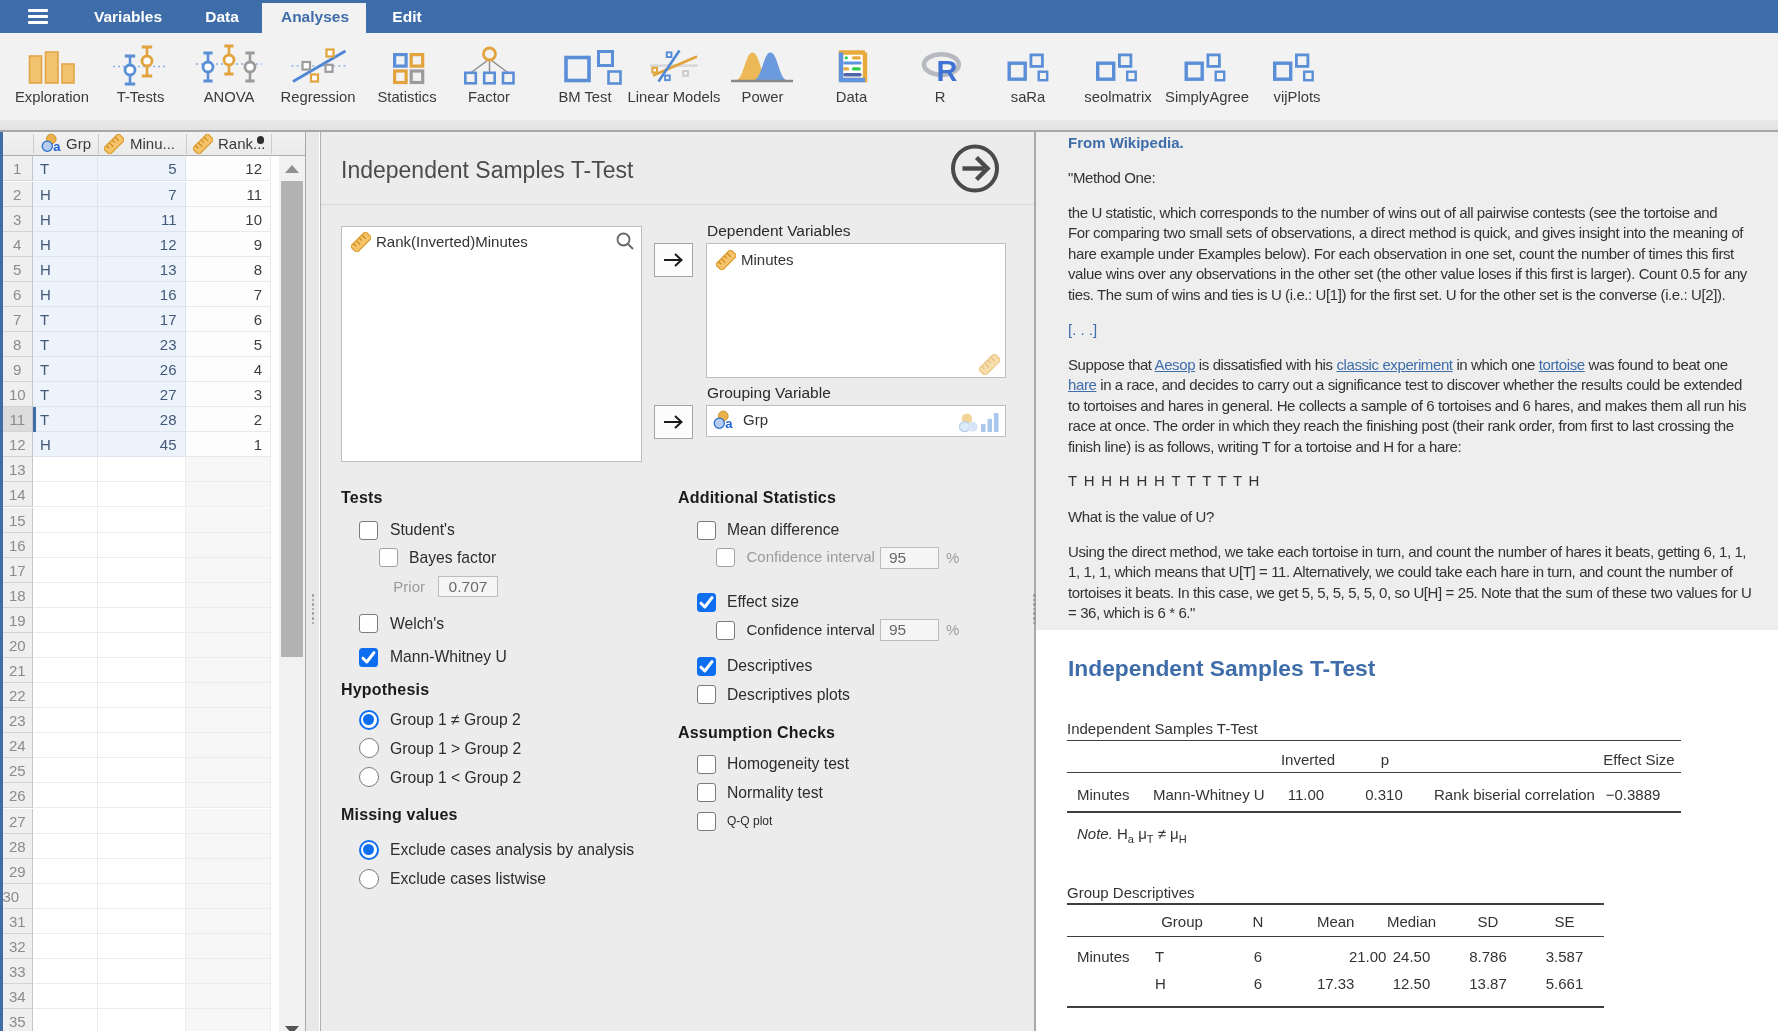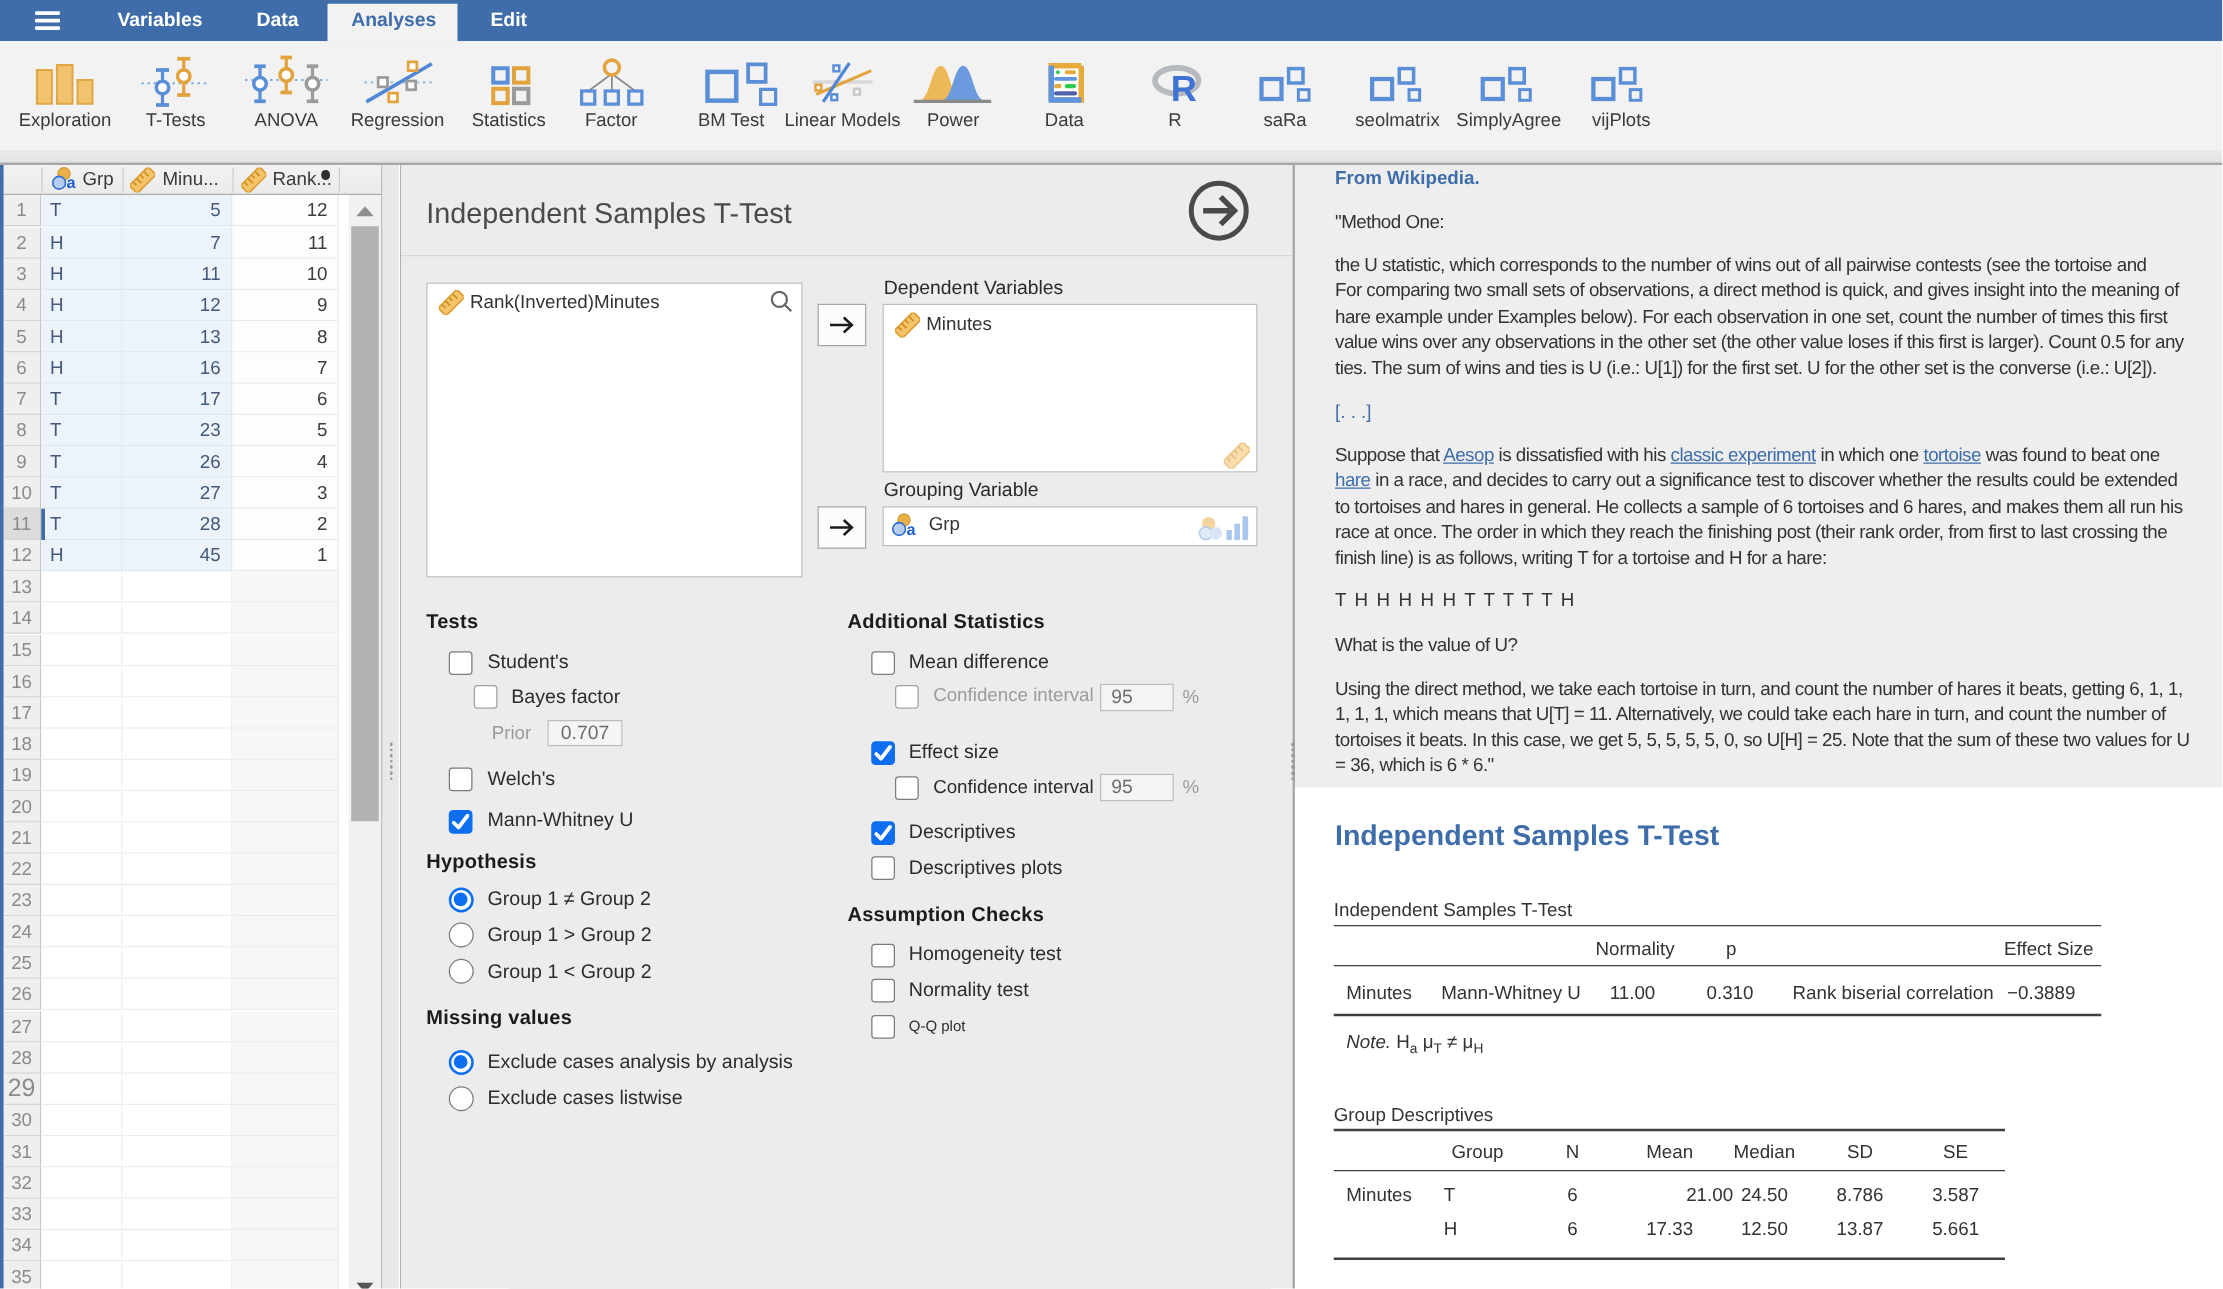--- a/index.html
+++ b/index.html
@@ -283,25 +283,25 @@
     <div class="abs" style="left:97.5px;top:783.4px;width:88px;height:25.08px;background:#fff;border-bottom:1px solid #ececec;border-right:1px solid #ececec"></div>
     <div class="abs" style="left:185.5px;top:783.4px;width:85.5px;height:25.08px;background:#f7f7f7;border-bottom:1px solid #ececec;border-right:1px solid #ececec"></div>
     <div class="abs" style="left:2.5px;top:808.5px;width:30.5px;height:25.08px;background:#efefef;border-bottom:1px solid #d4d4d4;border-right:1px solid #c6c6c6;color:#8b8b8b;font-size:15px;text-align:center;line-height:25.08px">27</div>
     <div class="abs" style="left:33px;top:808.5px;width:64.5px;height:25.08px;background:#fff;border-bottom:1px solid #ececec;border-right:1px solid #ececec"></div>
     <div class="abs" style="left:97.5px;top:808.5px;width:88px;height:25.08px;background:#fff;border-bottom:1px solid #ececec;border-right:1px solid #ececec"></div>
     <div class="abs" style="left:185.5px;top:808.5px;width:85.5px;height:25.08px;background:#f7f7f7;border-bottom:1px solid #ececec;border-right:1px solid #ececec"></div>
     <div class="abs" style="left:2.5px;top:833.6px;width:30.5px;height:25.08px;background:#efefef;border-bottom:1px solid #d4d4d4;border-right:1px solid #c6c6c6;color:#8b8b8b;font-size:15px;text-align:center;line-height:25.08px">28</div>
     <div class="abs" style="left:33px;top:833.6px;width:64.5px;height:25.08px;background:#fff;border-bottom:1px solid #ececec;border-right:1px solid #ececec"></div>
     <div class="abs" style="left:97.5px;top:833.6px;width:88px;height:25.08px;background:#fff;border-bottom:1px solid #ececec;border-right:1px solid #ececec"></div>
     <div class="abs" style="left:185.5px;top:833.6px;width:85.5px;height:25.08px;background:#f7f7f7;border-bottom:1px solid #ececec;border-right:1px solid #ececec"></div>
-    <div class="abs" style="left:2.5px;top:858.6px;width:30.5px;height:25.08px;background:#efefef;border-bottom:1px solid #d4d4d4;border-right:1px solid #c6c6c6;color:#8b8b8b;font-size:20px;text-align:center;line-height:25.08px">29</div>
+    <div class="abs" style="left:2.5px;top:858.6px;width:30.5px;height:25.08px;background:#efefef;border-bottom:1px solid #d4d4d4;border-right:1px solid #c6c6c6;color:#8b8b8b;font-size:15px;text-align:center;line-height:25.08px">29</div>
     <div class="abs" style="left:33px;top:858.6px;width:64.5px;height:25.08px;background:#fff;border-bottom:1px solid #ececec;border-right:1px solid #ececec"></div>
     <div class="abs" style="left:97.5px;top:858.6px;width:88px;height:25.08px;background:#fff;border-bottom:1px solid #ececec;border-right:1px solid #ececec"></div>
     <div class="abs" style="left:185.5px;top:858.6px;width:85.5px;height:25.08px;background:#f7f7f7;border-bottom:1px solid #ececec;border-right:1px solid #ececec"></div>
-    <div class="abs" style="left:2.5px;top:883.7px;width:30.5px;height:25.08px;background:#efefef;border-bottom:1px solid #d4d4d4;border-right:1px solid #c6c6c6;color:#8b8b8b;font-size:15px;text-align:center;line-height:25.08px">30</div>
+    <div class="abs" style="left:2.5px;top:883.7px;width:30.5px;height:25.08px;background:#efefef;border-bottom:1px solid #d4d4d4;border-right:1px solid #c6c6c6;color:#8b8b8b;font-size:15px;line-height:25.08px">30</div>
     <div class="abs" style="left:33px;top:883.7px;width:64.5px;height:25.08px;background:#fff;border-bottom:1px solid #ececec;border-right:1px solid #ececec"></div>
     <div class="abs" style="left:97.5px;top:883.7px;width:88px;height:25.08px;background:#fff;border-bottom:1px solid #ececec;border-right:1px solid #ececec"></div>
     <div class="abs" style="left:185.5px;top:883.7px;width:85.5px;height:25.08px;background:#f7f7f7;border-bottom:1px solid #ececec;border-right:1px solid #ececec"></div>
     <div class="abs" style="left:2.5px;top:908.8px;width:30.5px;height:25.08px;background:#efefef;border-bottom:1px solid #d4d4d4;border-right:1px solid #c6c6c6;color:#8b8b8b;font-size:15px;text-align:center;line-height:25.08px">31</div>
     <div class="abs" style="left:33px;top:908.8px;width:64.5px;height:25.08px;background:#fff;border-bottom:1px solid #ececec;border-right:1px solid #ececec"></div>
     <div class="abs" style="left:97.5px;top:908.8px;width:88px;height:25.08px;background:#fff;border-bottom:1px solid #ececec;border-right:1px solid #ececec"></div>
     <div class="abs" style="left:185.5px;top:908.8px;width:85.5px;height:25.08px;background:#f7f7f7;border-bottom:1px solid #ececec;border-right:1px solid #ececec"></div>
     <div class="abs" style="left:2.5px;top:933.9px;width:30.5px;height:25.08px;background:#efefef;border-bottom:1px solid #d4d4d4;border-right:1px solid #c6c6c6;color:#8b8b8b;font-size:15px;text-align:center;line-height:25.08px">32</div>
     <div class="abs" style="left:33px;top:933.9px;width:64.5px;height:25.08px;background:#fff;border-bottom:1px solid #ececec;border-right:1px solid #ececec"></div>
     <div class="abs" style="left:97.5px;top:933.9px;width:88px;height:25.08px;background:#fff;border-bottom:1px solid #ececec;border-right:1px solid #ececec"></div>
@@ -485,21 +485,21 @@
     </div>
 <div class="abs" style="left:1068px;top:541.6px;width:700px;font-size:15px;line-height:20.6px;color:#333;letter-spacing:-0.4px;white-space:nowrap">
       <div>Using the direct method, we take each tortoise in turn, and count the number of hares it beats, getting 6, 1, 1,</div>
       <div>1, 1, 1, which means that U[T] = 11. Alternatively, we could take each hare in turn, and count the number of</div>
       <div>tortoises it beats. In this case, we get 5, 5, 5, 5, 5, 0, so U[H] = 25. Note that the sum of these two values for U</div>
       <div>= 36, which is 6 * 6."</div>
     </div>
 <div class="lbl" style="left:1068px;top:655px;font-size:22.8px;font-weight:bold;color:#3e6da9">Independent Samples T-Test</div>
 <div class="lbl" style="left:1067px;top:718.2px;height:22px;line-height:22px;font-size:15px;color:#333;font-weight:normal;">Independent Samples T-Test</div>
 <div class="abs" style="left:1067px;top:739.5px;width:614px;height:1.6px;background:#3f3f3f"></div>
-<div class="lbl" style="left:1308px;transform:translateX(-50%);top:748.8px;height:22px;line-height:22px;font-size:15px;color:#333;font-weight:normal;">Normality</div>
+<div class="lbl" style="left:1308px;transform:translateX(-50%);top:748.8px;height:22px;line-height:22px;font-size:15px;color:#333;font-weight:normal;">Inverted</div>
 <div class="lbl" style="left:1385px;transform:translateX(-50%);top:748.8px;height:22px;line-height:22px;font-size:15px;color:#333;font-weight:normal;">p</div>
 <div class="lbl" style="left:1639px;transform:translateX(-50%);top:748.8px;height:22px;line-height:22px;font-size:15px;color:#333;font-weight:normal;">Effect Size</div>
 <div class="abs" style="left:1067px;top:772px;width:614px;height:1.2px;background:#3f3f3f"></div>
 <div class="lbl" style="left:1077px;top:784.2px;height:22px;line-height:22px;font-size:15px;color:#333;font-weight:normal;">Minutes</div>
 <div class="lbl" style="left:1153px;top:784.2px;height:22px;line-height:22px;font-size:15px;color:#333;font-weight:normal;">Mann-Whitney U</div>
 <div class="lbl" style="left:1306px;transform:translateX(-50%);top:784.2px;height:22px;line-height:22px;font-size:15px;color:#333;font-weight:normal;">11.00</div>
 <div class="lbl" style="left:1384px;transform:translateX(-50%);top:784.2px;height:22px;line-height:22px;font-size:15px;color:#333;font-weight:normal;">0.310</div>
 <div class="lbl" style="left:1434px;top:784.2px;height:22px;line-height:22px;font-size:15px;color:#333;font-weight:normal;">Rank biserial correlation</div>
 <div class="lbl" style="left:1633px;transform:translateX(-50%);top:784.2px;height:22px;line-height:22px;font-size:15px;color:#333;font-weight:normal;">−0.3889</div>
 <div class="abs" style="left:1067px;top:810.5px;width:614px;height:2px;background:#3f3f3f"></div>

